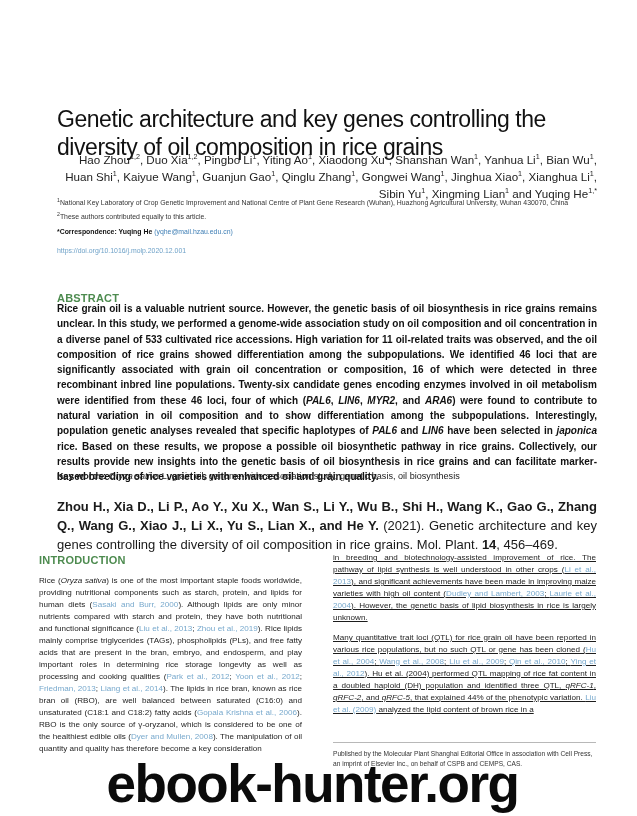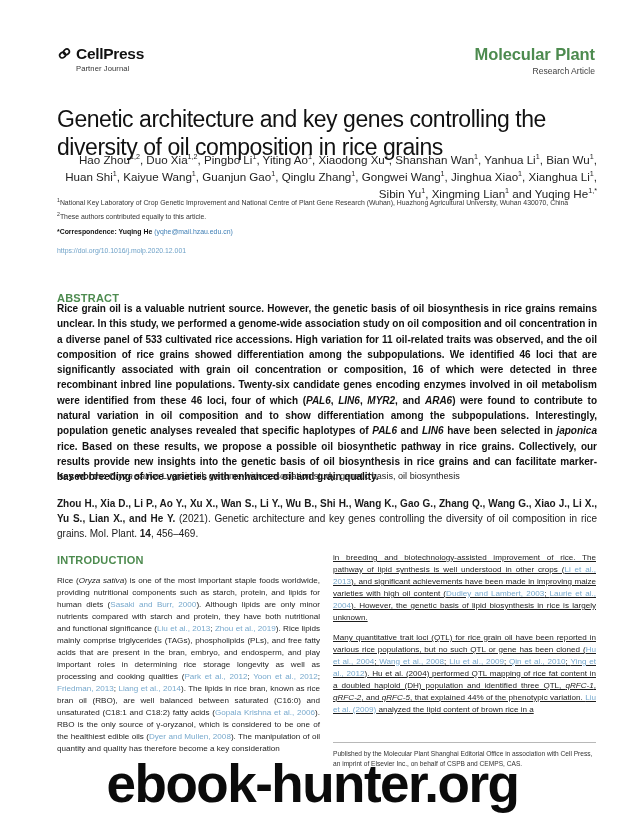--- a/index.html
+++ b/index.html
@@ -162,38 +162,38 @@
     line-height: 1.45;
     color: #1a1a1a;
   }
   .keywords b { font-weight: bold; }
   .keywords i { font-style: italic; }
   .citation {
     position: absolute;
     left: 57px;
     top: 497px;
     width: 540px;
-    font-size: 10px;
+    font-size: 13px;
     line-height: 1.48;
     color: #1a1a1a;
     text-align: justify;
   }
   .citation b { font-weight: bold; }
 
   
   .col {
     position: absolute;
     top: 552px;
     width: 263px;
     font-size: 8.1px;
     line-height: 1.48;
     text-align: justify;
     color: #1d1d1d;
   }
-  #col-left { left: 57px; }
+  #col-left { left: 39px; }
   #col-right { left: 333px; text-decoration: underline; }
   .col p { margin: 0 0 8px 0; }
   .col .ref { color: #78a9cd; }
   .col i { font-style: italic; }
   #intro-head { margin-bottom: 7px; display: block; }
 
   
   .foot-rule {
     position: absolute;
     left: 333px;
@@ -239,38 +239,20 @@
     line-height: 56px;
     text-align: center;
     pointer-events: none;
   }
 </style>
 </head>
 <body>
 
 <div id="page">
 
-  <div class="masthead">
-    <div class="cp-logo">
-      <div class="cp-row">
-        <svg class="cp-mark" viewBox="0 0 24 24">
-          <g fill="none" stroke="#111" stroke-width="2.6">
-            <ellipse cx="9" cy="14.5" rx="5" ry="4.2" transform="rotate(-38 9 14.5)"></ellipse>
-            <ellipse cx="15" cy="9.5" rx="5" ry="4.2" transform="rotate(-38 15 9.5)"></ellipse>
-          </g>
-        </svg>
-        <span class="cp-name">CellPress</span>
-      </div>
-      <div class="cp-sub">Partner Journal</div>
-    </div>
-    <div class="journal">
-      <div class="journal-name">Molecular Plant</div>
-      <div class="journal-type">Research Article</div>
-    </div>
-  </div>
 
   <h1 class="title">Genetic architecture and key genes controlling the diversity of oil composition in rice grains</h1>
 
   <div class="authors">Hao Zhou<sup>1,2</sup>, Duo Xia<sup>1,2</sup>, Pingbo Li<sup>1</sup>, Yiting Ao<sup>1</sup>, Xiaodong Xu<sup>1</sup>, Shanshan Wan<sup>1</sup>, Yanhua Li<sup>1</sup>, Bian Wu<sup>1</sup>, Huan Shi<sup>1</sup>, Kaiyue Wang<sup>1</sup>, Guanjun Gao<sup>1</sup>, Qinglu Zhang<sup>1</sup>, Gongwei Wang<sup>1</sup>, Jinghua Xiao<sup>1</sup>, Xianghua Li<sup>1</sup>, Sibin Yu<sup>1</sup>, Xingming Lian<sup>1</sup> and Yuqing He<sup>1,*</sup></div>
 
   <div class="affils">
     <p><sup>1</sup>National Key Laboratory of Crop Genetic Improvement and National Centre of Plant Gene Research (Wuhan), Huazhong Agricultural University, Wuhan 430070, China</p>
     <p><sup>2</sup>These authors contributed equally to this article.</p>
     <p class="corr">
       <span>*Correspondence: Yuqing He</span>

